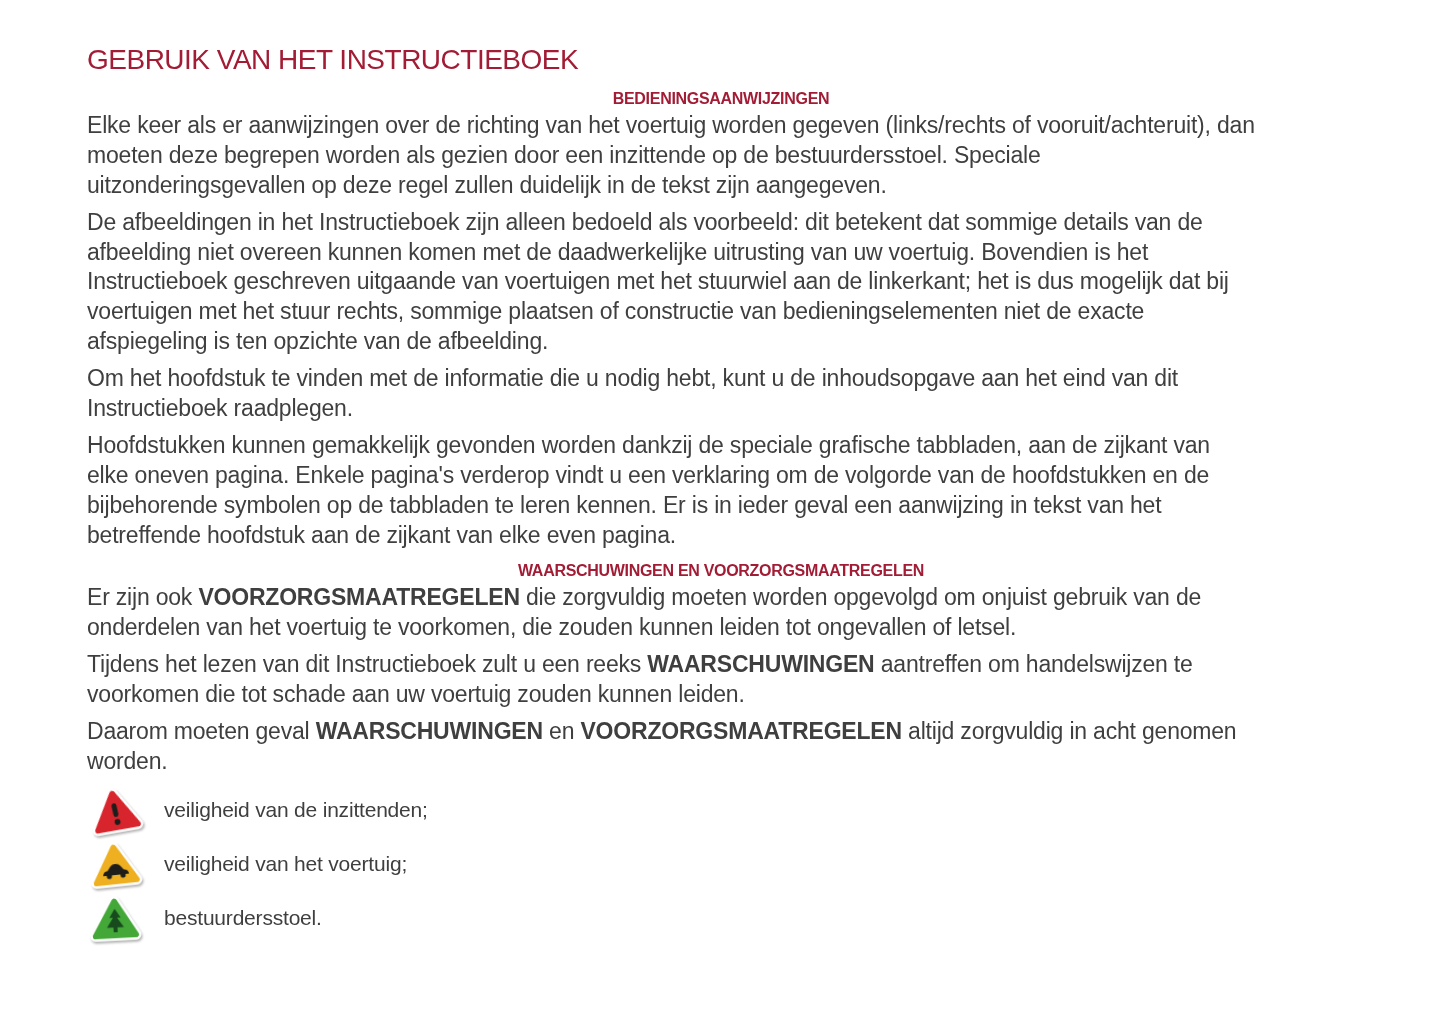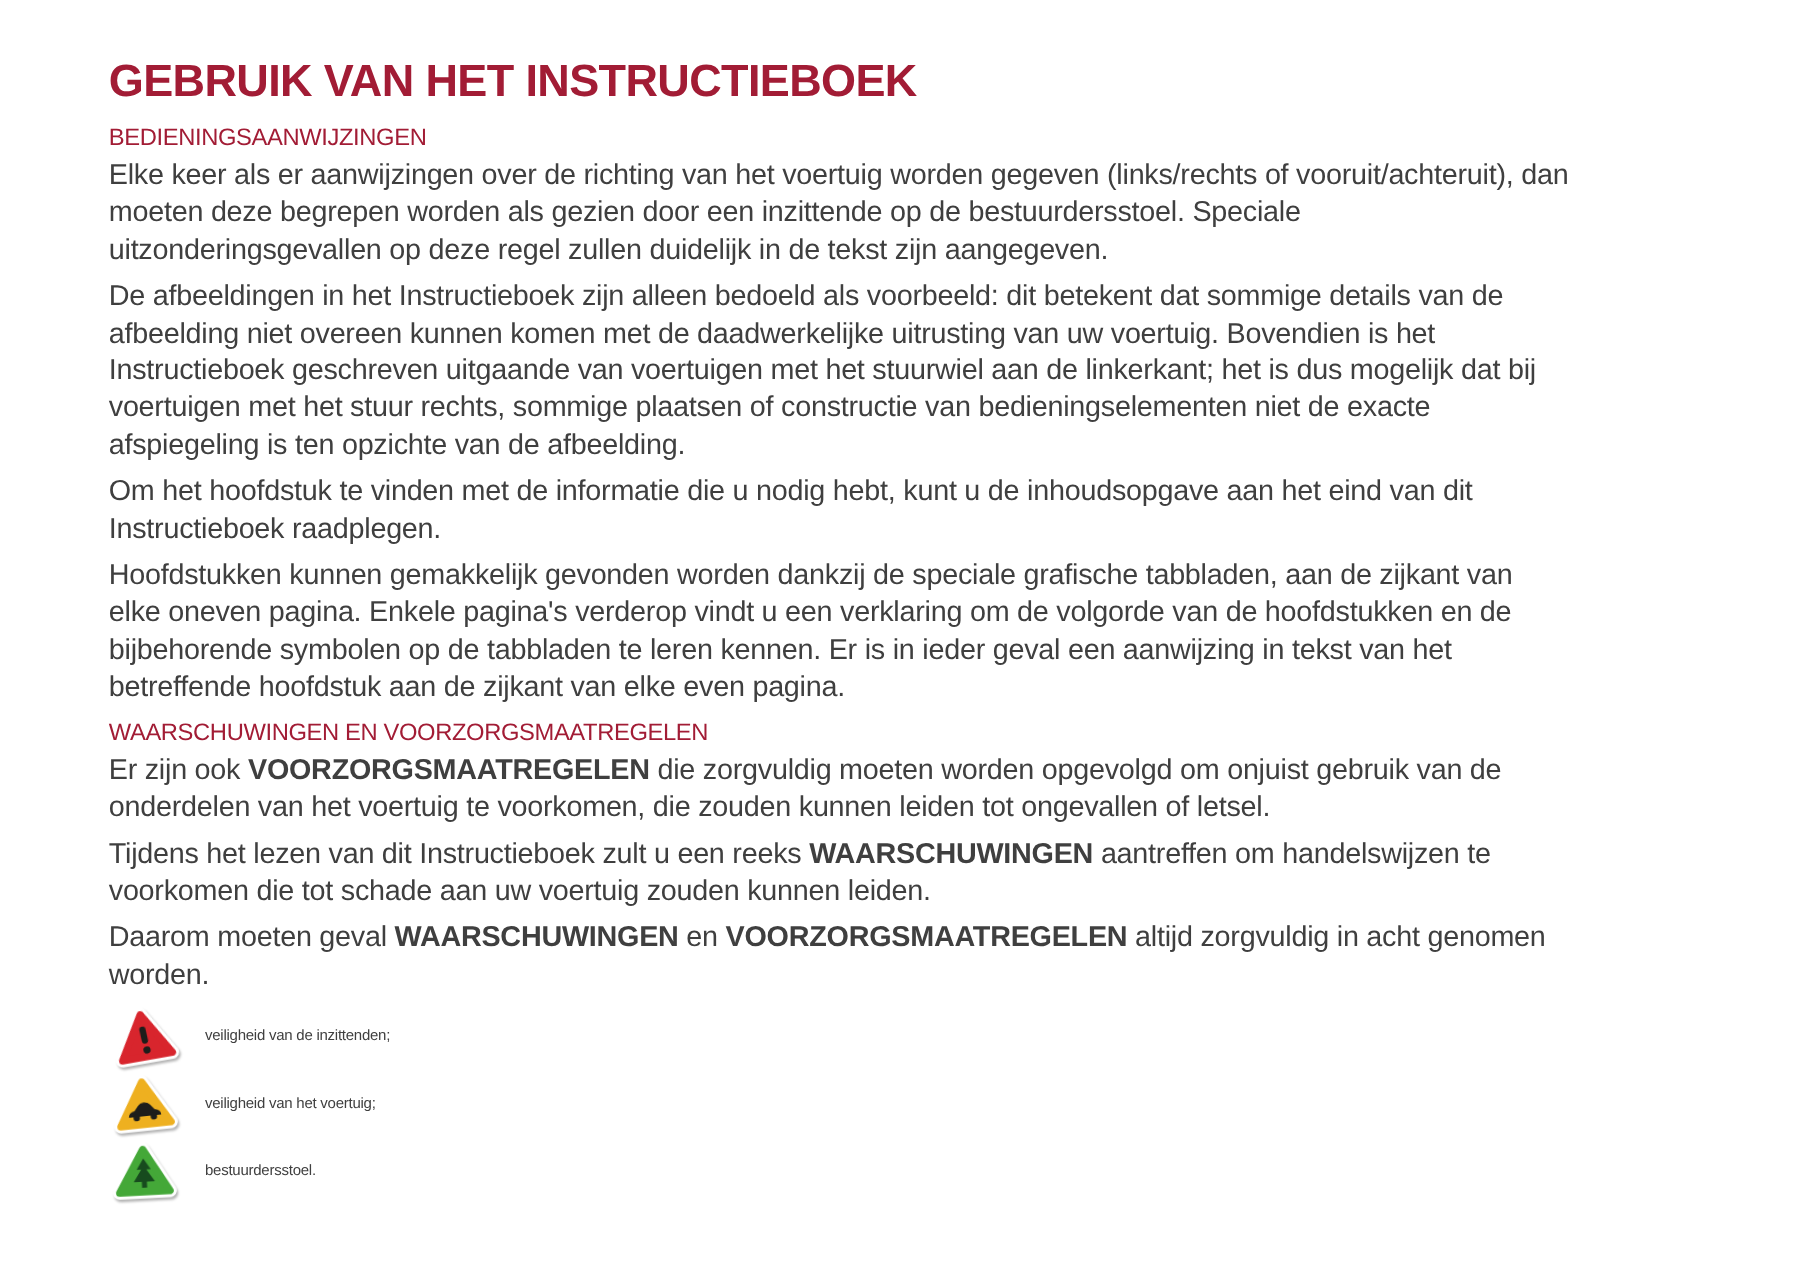--- a/index.html
+++ b/index.html
@@ -15,32 +15,33 @@
   body{
     width:1445px;
     min-height:1026px;
     font-family:"Liberation Sans","DejaVu Sans",sans-serif;
     color:var(--body);
   }
   .page{
     padding:44px 90px 40px 87px;
   }
   h1[data-name="page-title"]{
-    font-size:36px;
-    font-weight:700;
+    font-size:28px;
+    font-weight:400;
     letter-spacing:-0.5px;
     color:var(--heading);
     margin:0 0 14px 0;
   }
   h2.section-heading{
-    font-size:19px;
-    font-weight:400;
+    font-size:16px;
+    font-weight:700;
     letter-spacing:-0.3px;
     color:var(--heading);
     margin:12px 0 3px 0;
+    text-align:center;
   }
   p.body-par{
     font-size:23px;
     line-height:1.3;
     letter-spacing:-0.2px;
     max-width:1168px;
     margin:0 0 7px 0;
   }
   p.body-par .bold{font-weight:700;}
   ul.symbols{
@@ -66,21 +67,21 @@
   .tilt-b{transform:rotate(-6deg);}
   .tilt-c{transform:rotate(-3deg);}
   .tri-red{fill:var(--warning-red);stroke:var(--warning-red);}
   .tri-yellow{fill:var(--warning-yellow);stroke:var(--warning-yellow);}
   .tri-green{fill:var(--warning-green);stroke:var(--warning-green);}
   .tri-edge{fill:none;stroke:#ffffff;}
   .glyph-dark{fill:#1d1d1b;}
   .glyph-tree{fill:#174b1e;}
   .sym-label{
     margin-left:21px;
-    font-size:12px;
+    font-size:21px;
     letter-spacing:-0.2px;
     color:var(--body);
   }
   p.note{margin-top:4px;}
 </style>
 </head>
 <body>
 
 <div class="page" data-name="manual-page">
 

